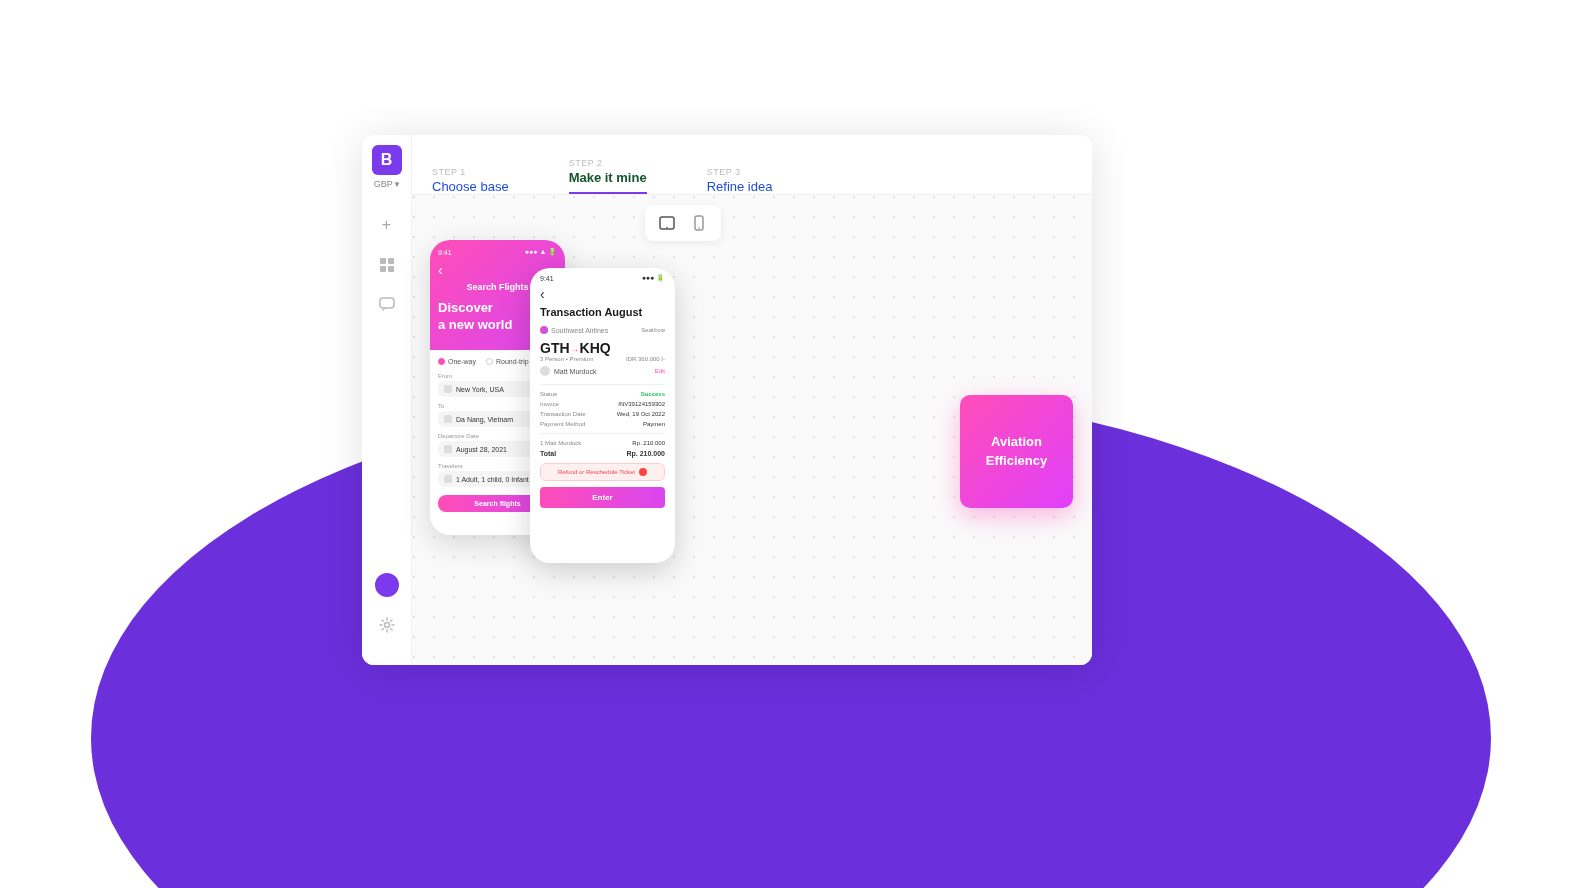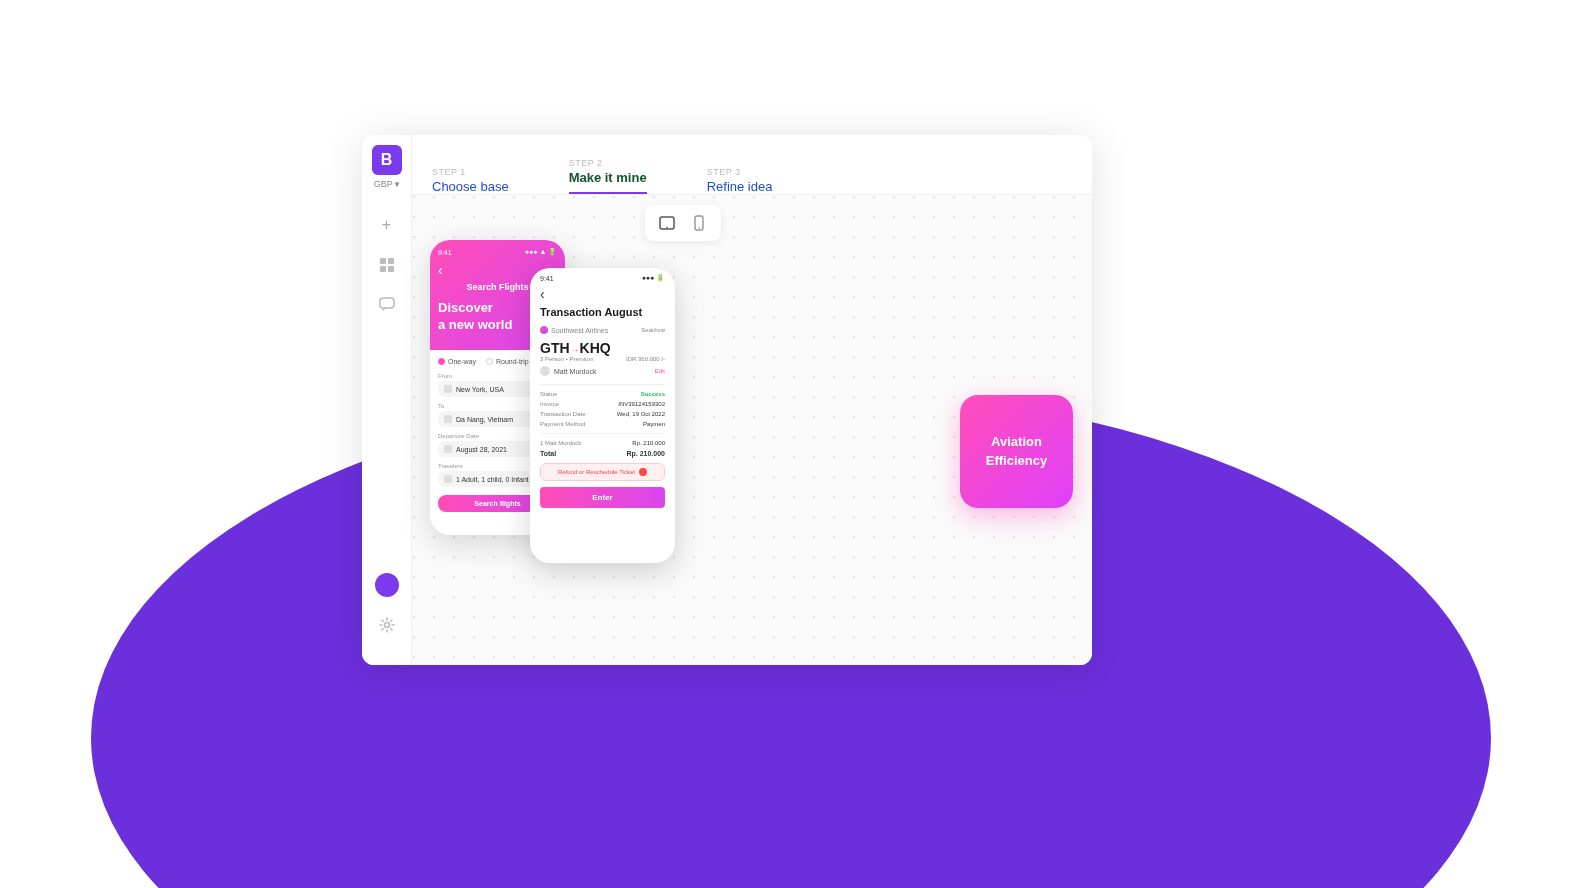--- a/index.html
+++ b/index.html
@@ -500,21 +500,21 @@
     }
 
     
     .aviation-card {
       position: absolute;
       top: 395px;
       left: 960px;
       width: 113px;
       height: 113px;
       background: linear-gradient(135deg, #ff4db8, #e040fb);
-      border-radius: 18px;
+      border-radius: 10px;
       z-index: 20;
       display: flex;
       align-items: center;
       justify-content: center;
       box-shadow: 0 8px 25px rgba(255,77,184,0.4);
     }
 
     .aviation-text {
       color: white;
       font-size: 13px;

